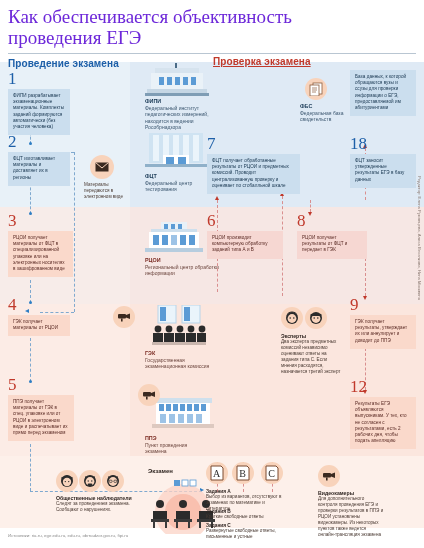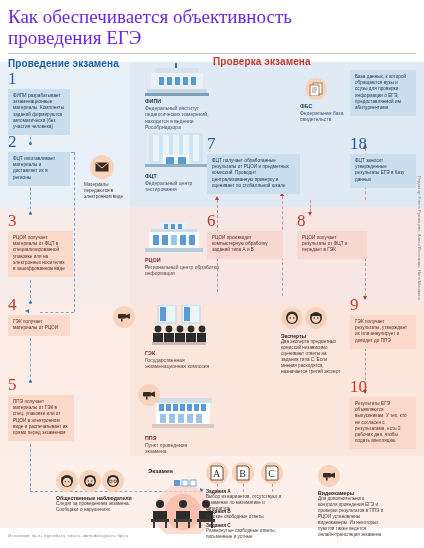--- a/index.html
+++ b/index.html
@@ -27,21 +27,21 @@
   
   .title{
     position:absolute;left:8px;top:6px;width:330px;
     font-family:"Liberation Serif",serif;
     font-size:19px;line-height:21px;color:#6d28d9;font-weight:400;
   }
   .title-rule{position:absolute;left:8px;top:53px;width:408px;height:1px;background:#b9c6d2;}
 
   .sect-label{position:absolute;font-size:10px;font-weight:bold;letter-spacing:.1px;}
   .sect-left {left:8px;top:58px;color:#1d5fa8;}
-  .sect-right{left:213px;top:56px;color:#c0392b;}
+  .sect-right{left:213px;top:56px;color:#c0392b;text-decoration:underline;}
 
   
   .step{position:absolute;}
   .step .num{
     font-family:"Liberation Serif",serif;
     font-size:17px;line-height:17px;font-weight:400;margin-bottom:2px;
   }
   .step .body{
     font-size:4.6px;line-height:6.2px;
     padding:4px 5px 5px 5px;
@@ -174,21 +174,21 @@
   </div>
   <div class="step pink" style="left:297px;top:212px;width:70px;">
     <div class="num">8</div>
     <div class="body">РЦОИ получает результаты от ФЦТ и передает в ГЭК</div>
   </div>
   <div class="step peach" style="left:350px;top:296px;width:66px;">
     <div class="num">9</div>
     <div class="body">ГЭК получает результаты, утверждает их или аннулирует и доводит до ППЭ</div>
   </div>
   <div class="step peach" style="left:350px;top:378px;width:66px;">
-    <div class="num">10</div>
+    <div class="num">12</div>
     <div class="body">Результаты ЕГЭ объявляются выпускникам. У тех, кто не согласен с результатами, есть 2 рабочих дня, чтобы подать апелляцию</div>
   </div>
   <div class="step blue" style="left:350px;top:135px;width:66px;">
     <div class="num">18</div>
     <div class="body">ФЦТ заносит утвержденные результаты ЕГЭ в базу данных</div>
   </div>
   <div class="step blue" style="left:350px;top:70px;width:66px;">
     <div class="body">База данных, к которой обращаются вузы и ссузы для проверки информации о ЕГЭ, предоставляемой им абитуриентами</div>
   </div>
 

